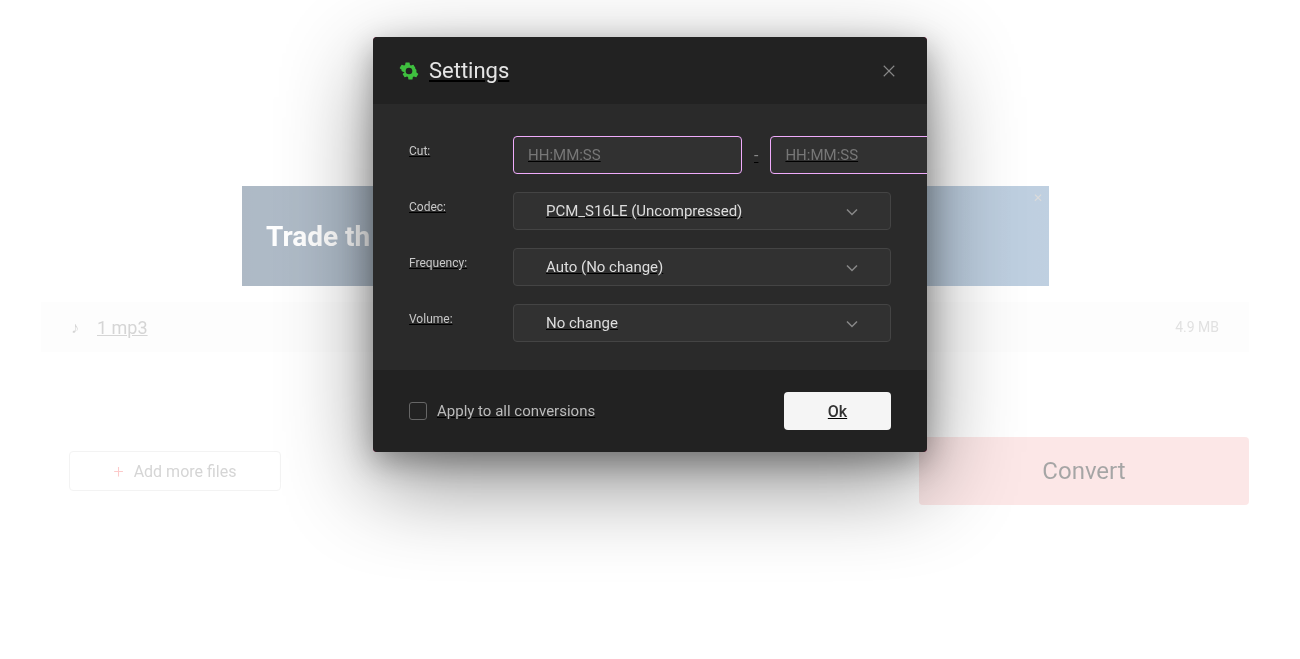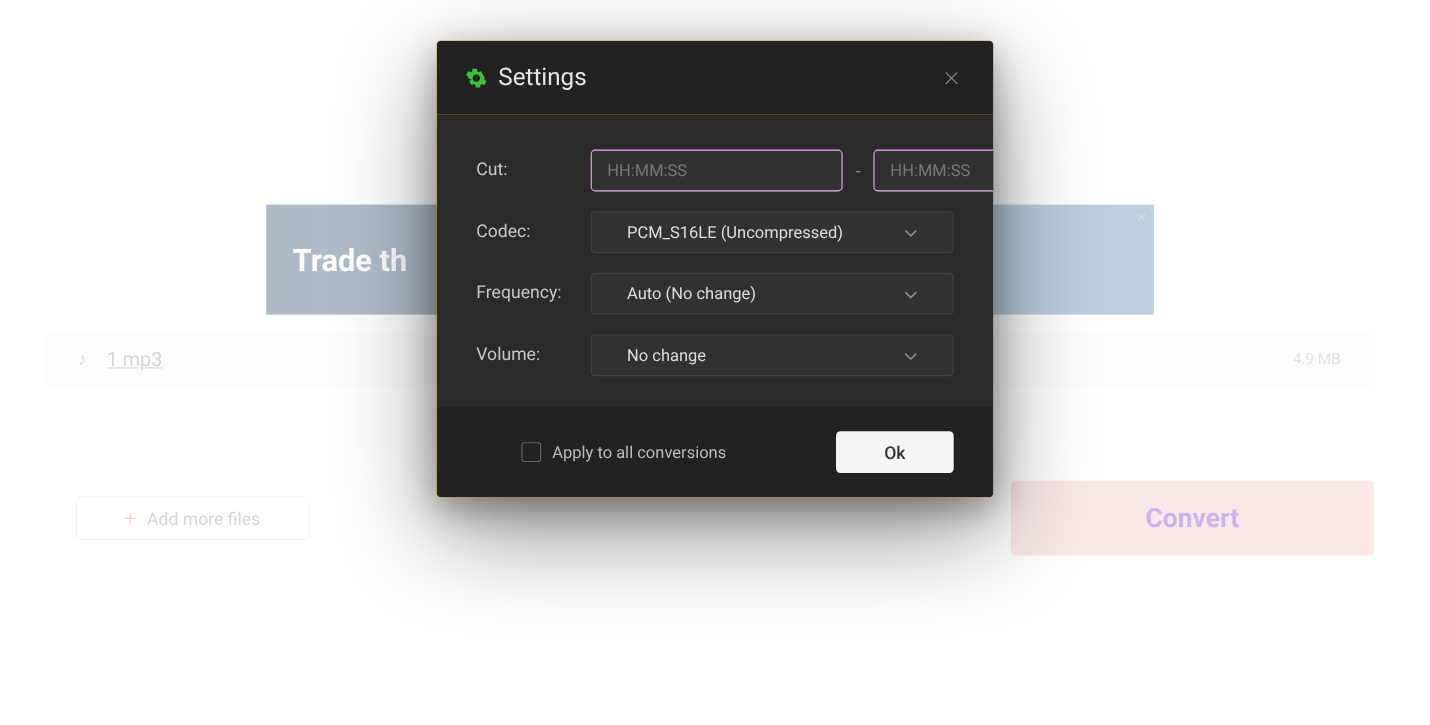--- a/index.html
+++ b/index.html
@@ -115,45 +115,46 @@
     .bg-plus {
       color: #f76a6a;
       font-size: 18px;
       font-weight: 300;
     }
     
     .bg-convert {
       width: 330px;
       height: 68px;
       background: #f8bcbc;
-      color: #6d28d9;
+      color: #000000;
       font-size: 24px;
-      font-weight: 700;
+      font-weight: 400;
       display: flex;
       align-items: center;
       justify-content: center;
       border-radius: 4px;
     }
     
     
     .modal-backdrop {
       position: absolute;
       inset: 0;
       display: flex;
       align-items: flex-start;
       justify-content: center;
       padding-top: 37px;
     }
     
     .modal {
-      width: 506px;
-      background: #eab308;
+      width: 554px;
+      background: #be185d;
       border-radius: 4px;
       box-shadow: 0 30px 90px rgba(0,0,0,0.45), 0 10px 30px rgba(0,0,0,0.3);
       overflow: hidden;
+      text-decoration: underline;
     }
     
     .modal-header {
       height: 67px;
       background: #222222;
       display: flex;
       align-items: center;
       padding: 0 26px;
       justify-content: space-between;
     }
@@ -202,21 +203,21 @@
       margin-bottom: 18px;
     }
     
     .form-row:last-child {
       margin-bottom: 0;
     }
     
     .form-label {
       width: 104px;
       color: #c8c8c8;
-      font-size: 16px;
+      font-size: 12px;
       padding-top: 8px;
       flex-shrink: 0;
     }
     
     .form-control-wrap {
       flex: 1;
       display: flex;
       align-items: center;
     }
     
@@ -265,21 +266,20 @@
       display: flex;
       align-items: center;
       justify-content: space-between;
     }
     
     .checkbox-wrap {
       display: flex;
       align-items: flex-start;
       gap: 10px;
       cursor: pointer;
-      margin-left: 41px;
     }
     
     .checkbox {
       width: 18px;
       height: 18px;
       border: 1.5px solid #666;
       border-radius: 3px;
       background: transparent;
     }
     

